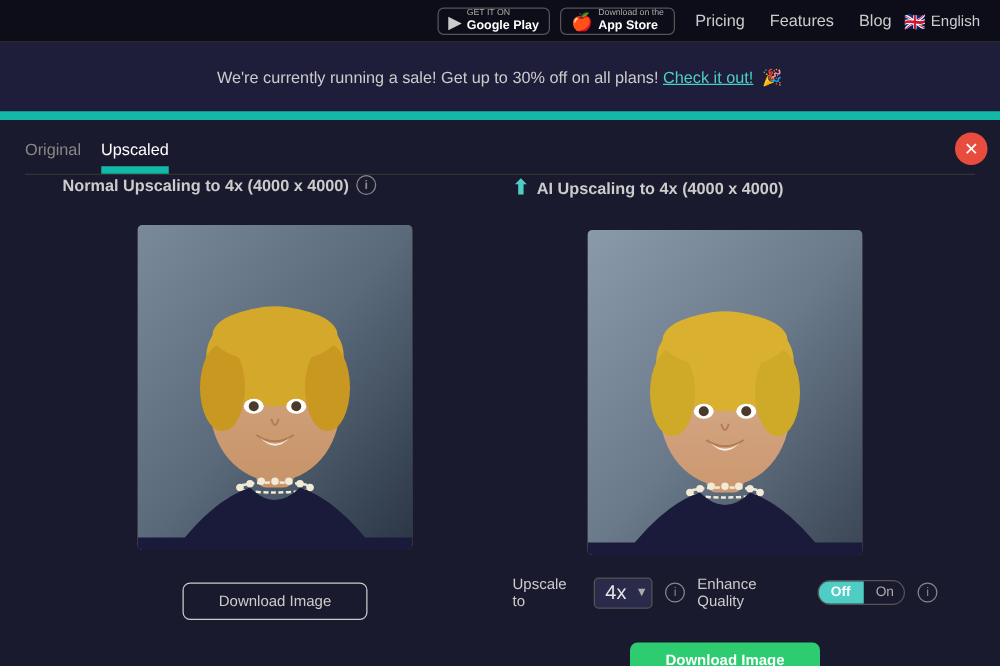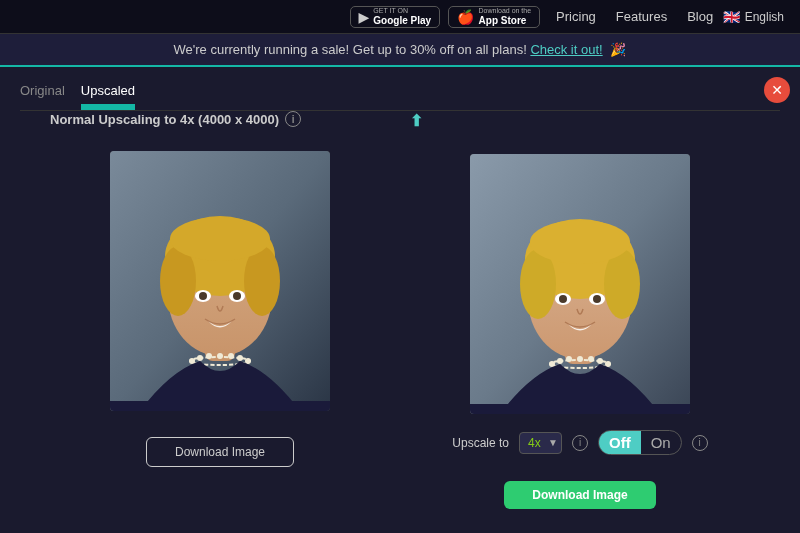--- a/index.html
+++ b/index.html
@@ -59,24 +59,24 @@
       font-size: 12px;
       color: #ccc;
       margin-left: 10px;
     }
     .flag { font-size: 14px; }
 
     
     .sale-banner {
       background: #1e1e3a;
       text-align: center;
-      padding: 8px;
+      padding: 20px;
       font-size: 13px;
       color: #ccc;
-      border-bottom: 2px solid #14b8a6;
+      border-bottom: 7px solid #14b8a6;
     }
     .sale-banner a {
       color: #4ecdc4;
       text-decoration: underline;
       cursor: pointer;
     }
     .sale-emoji { margin-left: 4px; }
 
     
     .modal-area {
@@ -203,43 +203,43 @@
     }
     .select-wrapper {
       position: relative;
       display: inline-flex;
       align-items: center;
     }
     .upscale-select {
       background: #2a2a4a;
       border: 1px solid #555;
       border-radius: 4px;
-      color: #84cc16;
+      color: #e5e5e5;
       padding: 3px 20px 3px 8px;
-      font-size: 12px;
+      font-size: 16px;
       appearance: none;
       cursor: pointer;
     }
     .select-arrow {
       position: absolute;
       right: 4px;
       font-size: 10px;
       color: #aaa;
       pointer-events: none;
     }
 
     .toggle-group {
       display: flex;
       border-radius: 20px;
       overflow: hidden;
       border: 1px solid #555;
     }
     .toggle-btn {
       padding: 3px 10px;
-      font-size: 15px;
+      font-size: 11px;
       cursor: pointer;
       border: none;
       background: transparent;
       color: #aaa;
     }
     .toggle-btn.active-off {
       background: #4ecdc4;
       color: #fff;
       font-weight: bold;
     }
@@ -373,20 +373,21 @@
           <path d="M30 260 Q60 220 90 210 Q110 230 130 210 Q160 220 190 260" fill="#1a1a3a"></path>
           <rect x="0" y="250" width="220" height="20" fill="#1a1a3a"></rect>
         </svg>
       </div>
       <button class="download-btn">Download Image</button>
     </div>
 
     <div class="panel">
       <div class="panel-header">
         <span style="color:#4ecdc4; font-size:16px;">⬆</span>
+        <span>AI Upscaling to 4x (4000 x 4000)</span>
       </div>
       <div class="image-box">
         <svg class="portrait-svg" viewBox="0 0 220 260" xmlns="http://www.w3.org/2000/svg">
           <defs>
             <linearGradient id="bg2" x1="0%" y1="0%" x2="100%" y2="100%">
               <stop offset="0%" style="stop-color:#8a9aaa"></stop>
               <stop offset="50%" style="stop-color:#6a7a8a"></stop>
               <stop offset="100%" style="stop-color:#3a4555"></stop>
             </linearGradient>
             <linearGradient id="skin2" x1="0%" y1="0%" x2="0%" y2="100%">
@@ -427,20 +428,21 @@
         <div class="select-wrapper">
           <select class="upscale-select">
             <option>1x</option>
             <option>2x</option>
             <option selected="">4x</option>
           </select>
           <span class="select-arrow">▼</span>
         </div>
         <span class="info-icon">i</span>
 
+        <span>Enhance Quality</span>
         <div class="toggle-group">
           <button class="toggle-btn active-off">Off</button>
           <button class="toggle-btn">On</button>
         </div>
         <span class="info-icon">i</span>
       </div>
 
       <button class="download-btn-green">Download Image</button>
     </div>
 

